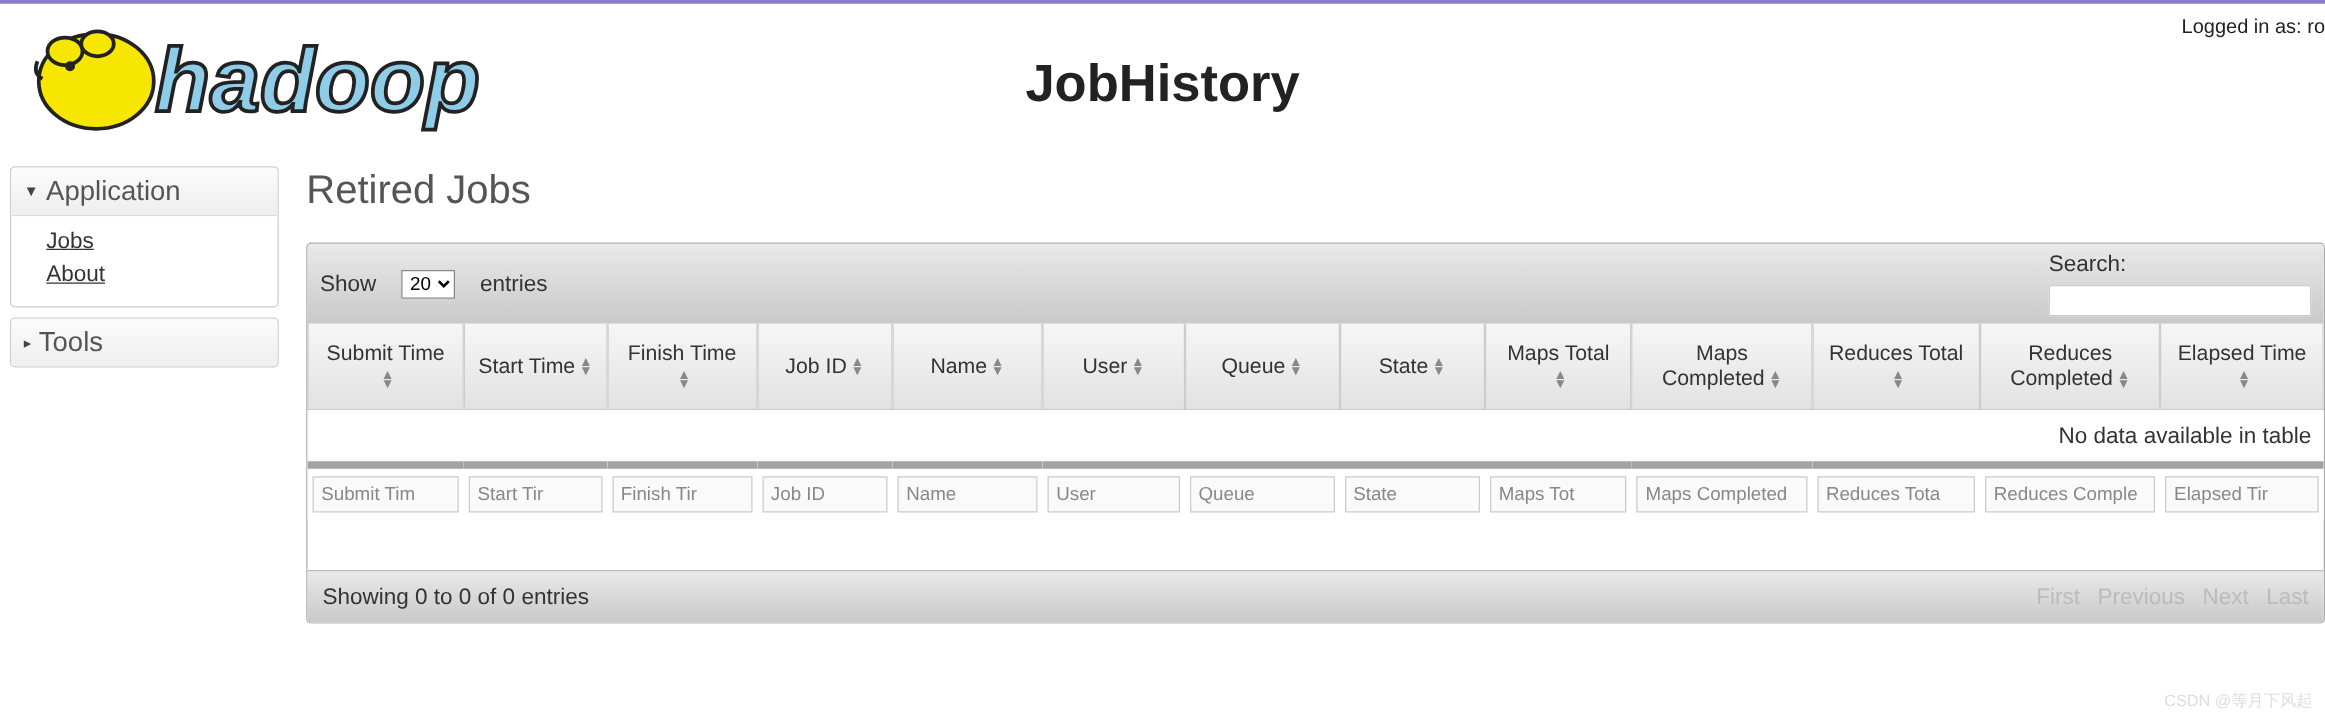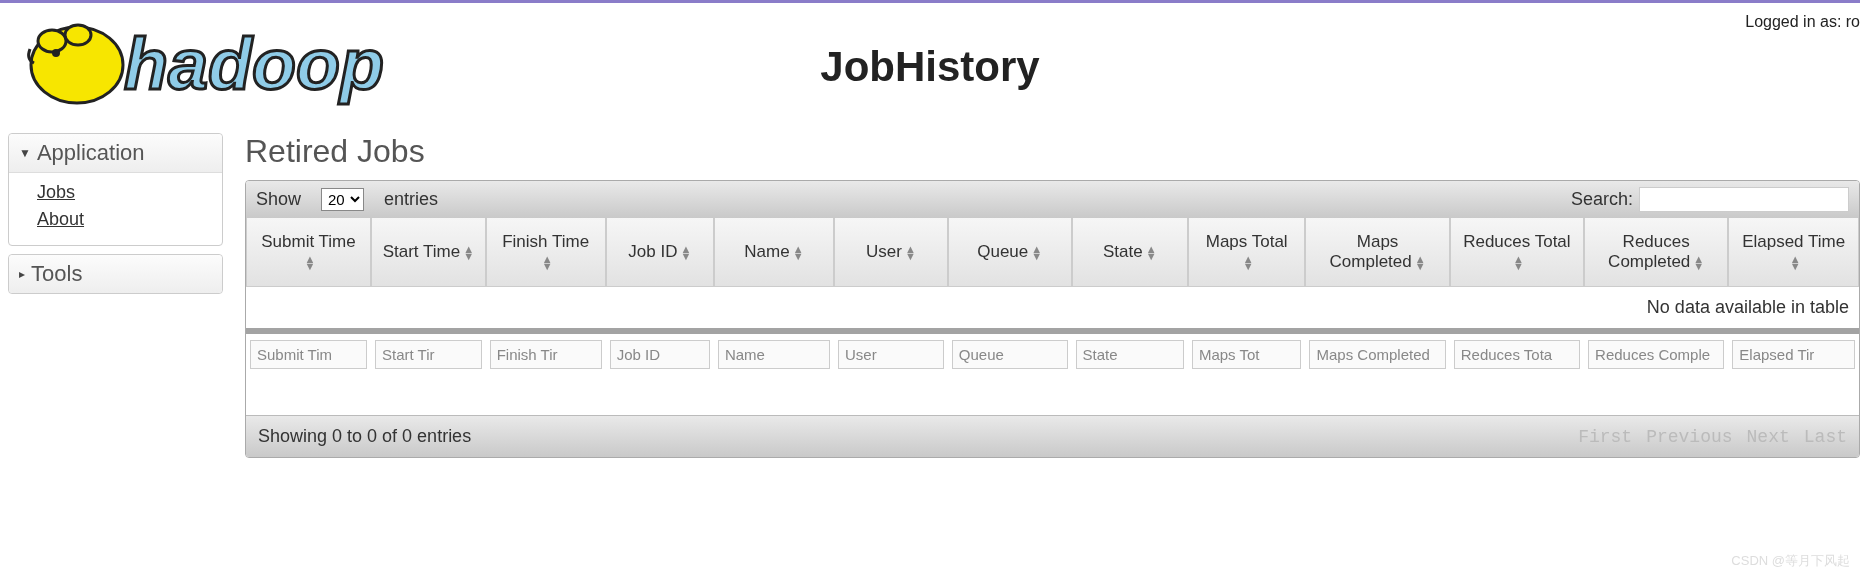--- a/index.html
+++ b/index.html
@@ -80,37 +80,37 @@
     .caret-icon { font-size: 12px; color: #444; }
     .content {
       flex: 1;
       padding-left: 22px;
       overflow: hidden;
     }
     .section-title {
       font-size: 32px;
       color: #555;
       font-weight: normal;
-      margin-bottom: 10px;
+      margin-bottom: 24px;
     }
     .table-wrap {
       border: 1px solid #aaa;
       border-radius: 4px;
       overflow: hidden;
     }
     .toolbar {
       background: linear-gradient(to bottom, #e9e9e9, #c9c9c9);
       padding: 6px 10px;
       display: flex;
       align-items: center;
       font-size: 18px;
       color: #333;
     }
     .toolbar-left { display: flex; align-items: center; gap: 20px; }
-    .toolbar-right { margin-left: auto; display: flex; align-items: center; gap: 6px; }
+    .toolbar-right { margin-left: auto; display: flex; gap: 6px; flex-direction: column; }
     .entries-select {
       font-size: 15px;
       padding: 1px 2px;
       border: 1px solid #888;
       background: #fff;
     }
     .search-input {
       border: 1px solid #ccc;
       font-size: 15px;
       padding: 3px 5px;
@@ -167,21 +167,21 @@
     .footer-bar {
       background: linear-gradient(to bottom, #e9e9e9, #c9c9c9);
       padding: 10px 12px;
       display: flex;
       align-items: flex-end;
       font-size: 18px;
       color: #333;
       border-top: 1px solid #bbb;
       margin-top: 40px;
     }
-    .pager { margin-left: auto; display: flex; gap: 14px; font-family: Liberation Mono, monospace; }
+    .pager { margin-left: auto; display: flex; gap: 14px; }
     .pager-btn { color: #bbb; cursor: default; font-size: 18px; }
     .watermark {
       position: fixed;
       right: 10px;
       bottom: 6px;
       font-size: 13px;
       color: #ddd;
     }
   </style>
 </head>

